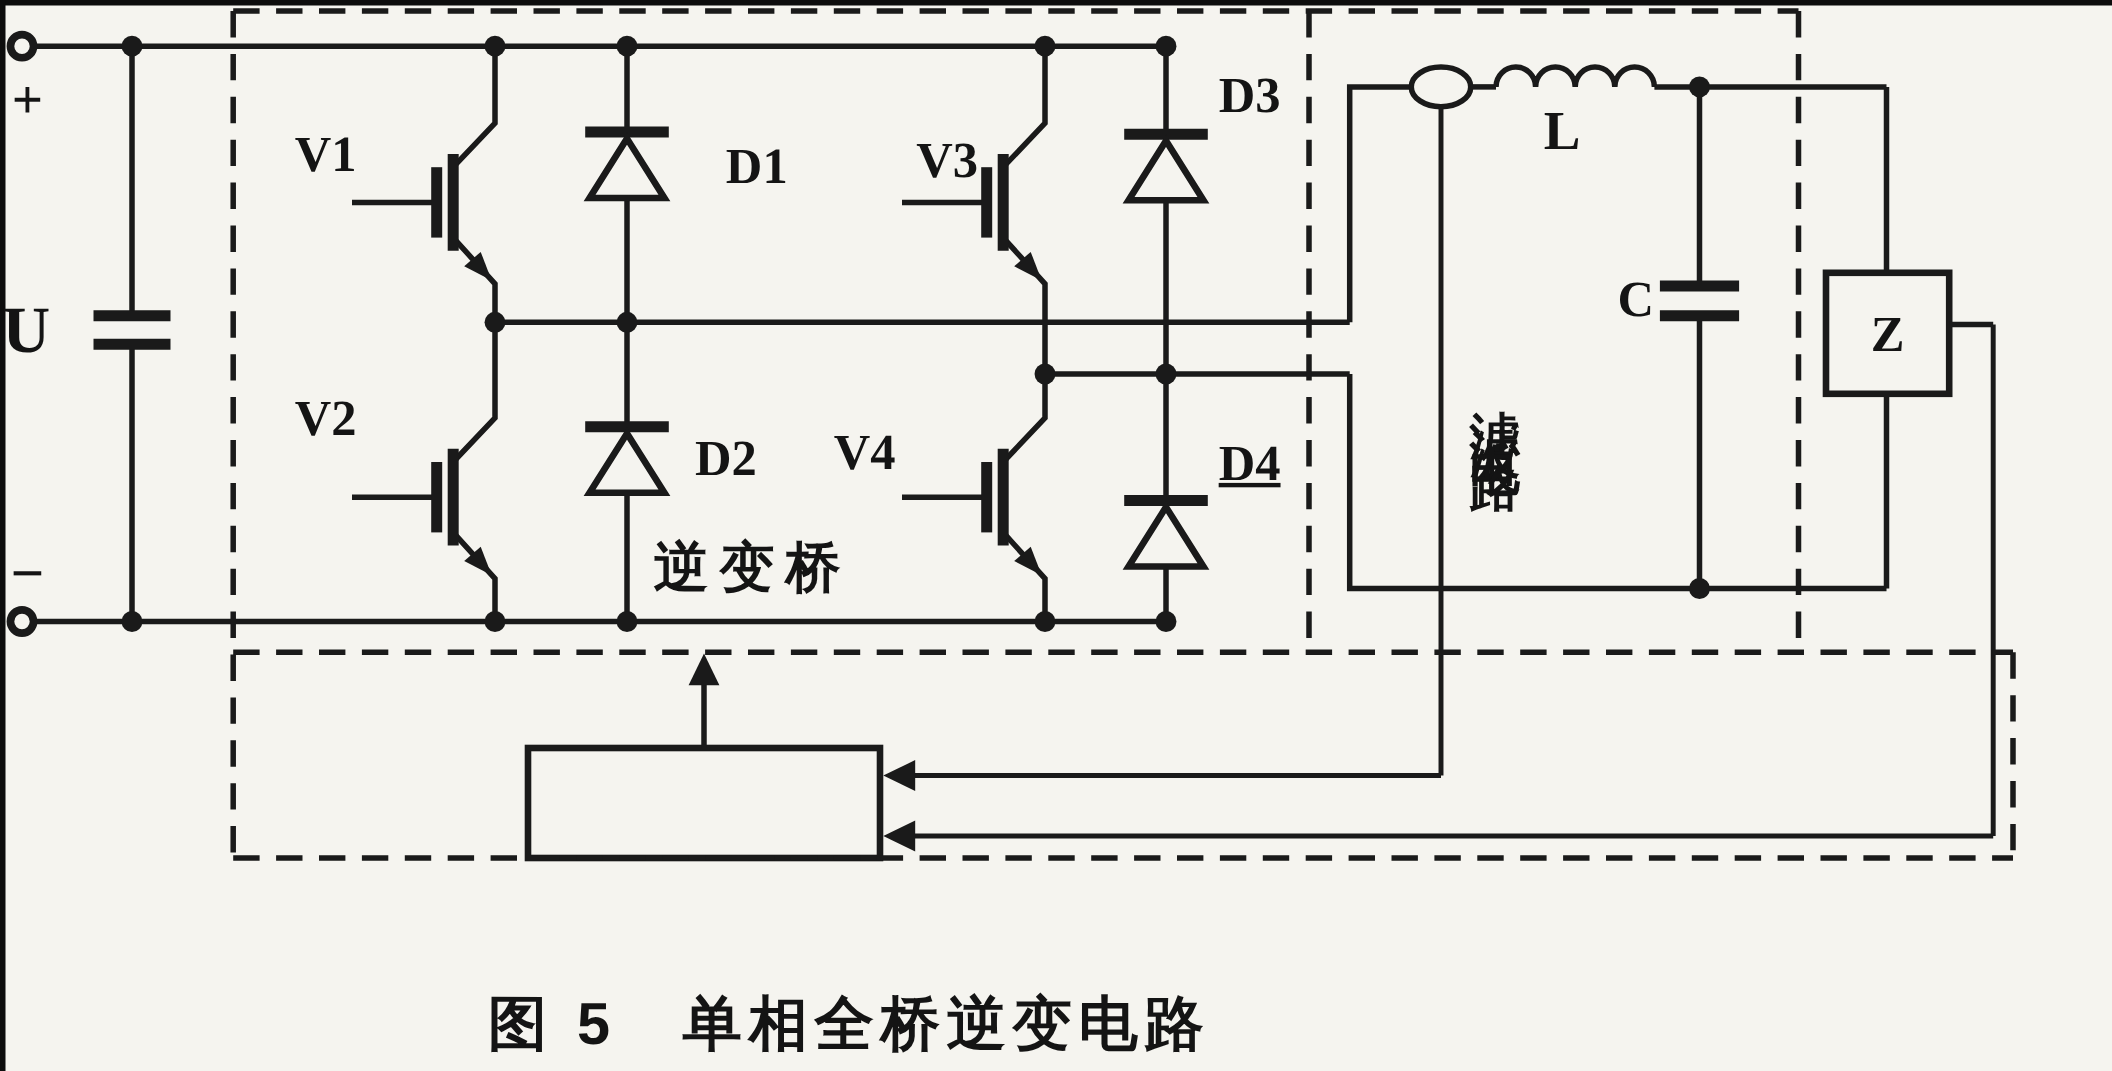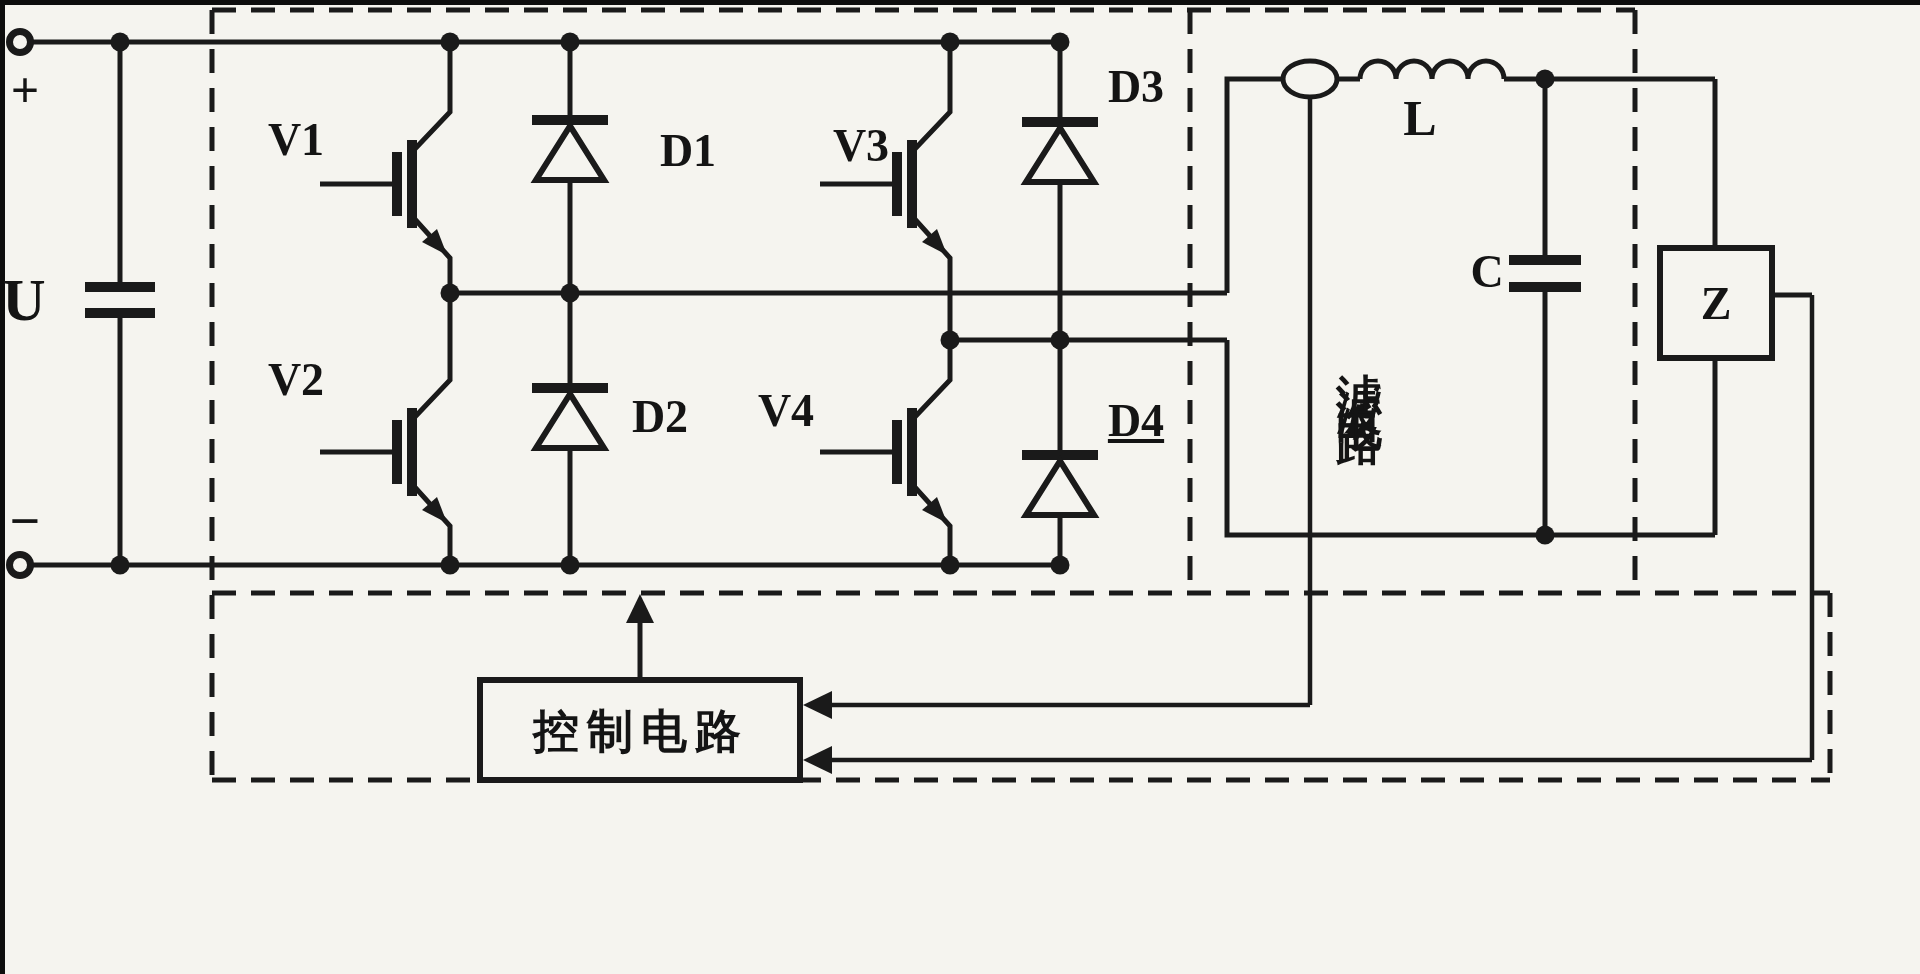--- a/index.html
+++ b/index.html
@@ -229,16 +229,17 @@
 
   <div class="lbl lat lbl-d1">D1</div>
   <div class="lbl lat lbl-d2">D2</div>
   <div class="lbl lat lbl-d3">D3</div>
   <div class="lbl lat lbl-d4">D4</div>
 
   <div class="lbl lbl-l">L</div>
   <div class="lbl lat lbl-c">C</div>
   <div class="lbl lat lbl-z">Z</div>
 
+  <div class="lbl cjk lbl-bridge">逆变桥</div>
   <div class="lbl cjk lbl-filter">滤波电路</div>
-  <div class="lbl cjk lbl-control">控制电路</div>
-
+
+  <div class="lbl cjk lbl-caption">图 5　单相全桥逆变电路</div>
 </div>
 
 </body></html>

